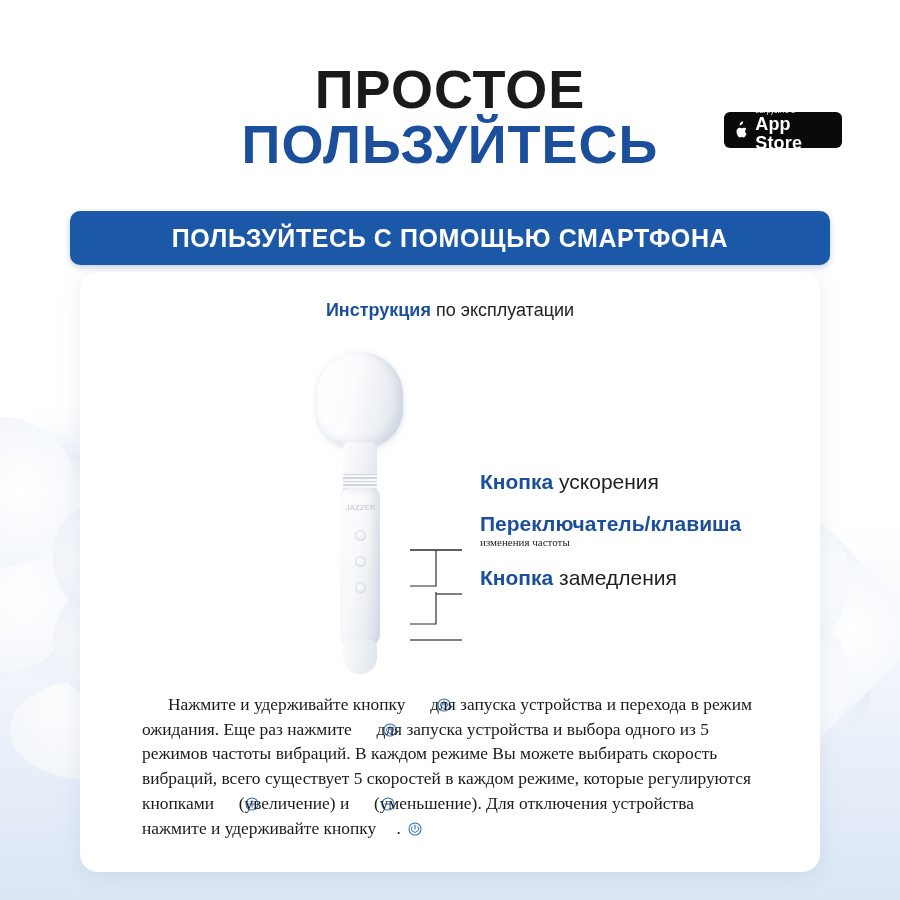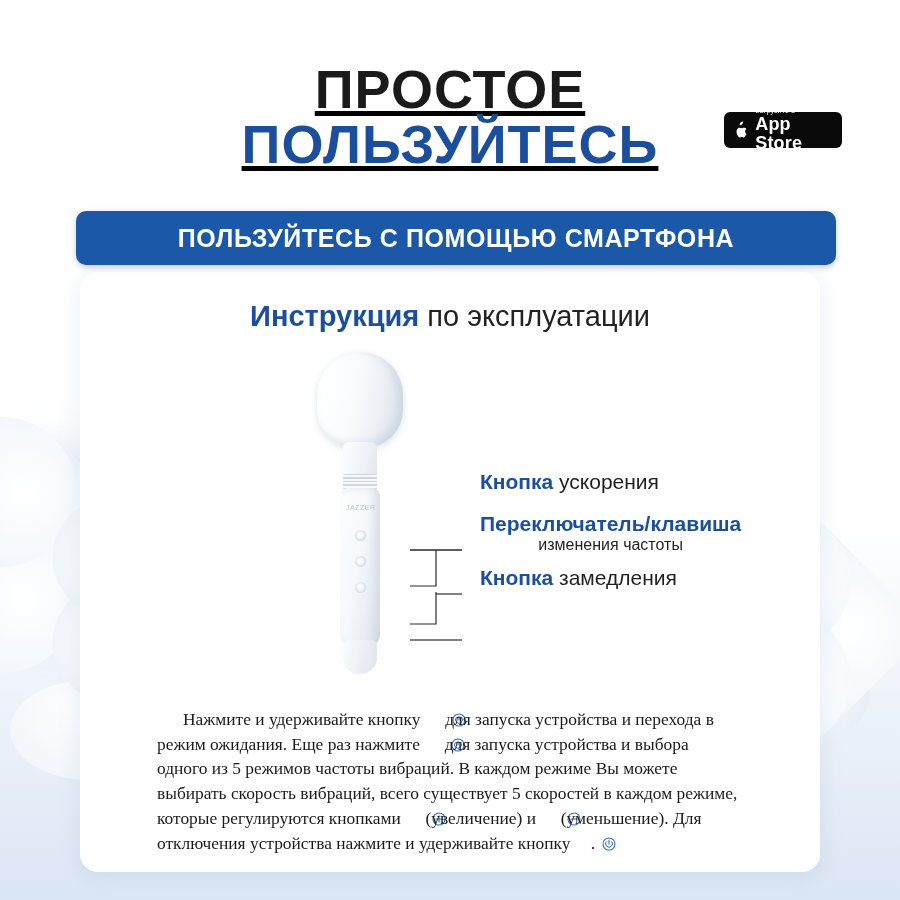--- a/index.html
+++ b/index.html
@@ -91,21 +91,20 @@
 
   
   .headline {
     position: absolute;
     top: 62px;
     left: 0;
     width: 900px;
     text-align: center;
     line-height: 1.02;
     z-index: 5;
-    text-decoration: underline;
   }
   .headline .l1 {
     display: block;
     font-size: 54px;
     font-weight: bold;
     letter-spacing: 1px;
     color: #1a1a1a;
   }
   .headline .l2 {
     display: block;
@@ -153,21 +152,20 @@
     top: 211px;
     width: 760px;
     height: 54px;
     background: #1b58a8;
     border-radius: 10px;
     display: flex;
     align-items: center;
     justify-content: center;
     z-index: 6;
     box-shadow: 0 2px 6px rgba(20,60,120,.25);
-    margin-left: 6px;
   }
   .ribbon span {
     color: #ffffff;
     font-size: 25px;
     font-weight: bold;
     letter-spacing: .6px;
   }
 
   
   .card {
@@ -179,21 +177,21 @@
     background: #ffffff;
     border-radius: 18px;
     box-shadow: 0 4px 22px rgba(120,140,170,0.16);
     z-index: 4;
   }
   .card-title {
     position: absolute;
     top: 28px;
     width: 100%;
     text-align: center;
-    font-size: 29px;
+    font-size: 18px;
     color: #222;
   }
   .card-title b { color: #1b4f9c; }
 
   
   .product {
     position: absolute;
     left: 222px;
     top: 80px;
     width: 130px;
@@ -263,39 +261,39 @@
 
   .callouts {
     position: absolute;
     left: 400px;
     top: 198px;
     width: 320px;
   }
   .callout { margin-bottom: 8px; }
   .callout .line1 { font-size: 21px; color: #1f1f1f; }
   .callout .line1 b { color: #1b4f9c; }
-  .callout .line2 { font-size: 16px; color: #1f1f1f; }
+  .callout .line2 { font-size: 11px; color: #1f1f1f; font-family: Liberation Serif, serif; }
 
   .c1 { position: absolute; left: 0;  top: 0;   }
-  .c2 { position: absolute; left: 0;  top: 42px; text-align: center; }
+  .c2 { position: absolute; left: 0;  top: 42px; }
   .c3 { position: absolute; left: 0;  top: 96px; }
 
   
   .paragraph {
     position: absolute;
     left: 62px;
     top: 420px;
     width: 616px;
     font-family: "Liberation Serif", serif;
     font-size: 17.4px;
     line-height: 1.42;
     color: #1a1a1a;
     text-align: left;
   }
-  .paragraph p { margin: 15px; text-indent: 26px; }
+  .paragraph p { margin: 0; text-indent: 26px; }
   .inline-ico {
     display: inline-block;
     width: 14px; height: 14px;
     vertical-align: -2px;
     margin: 0 1px;
   }
 </style>
 </head>
 <body>
 

